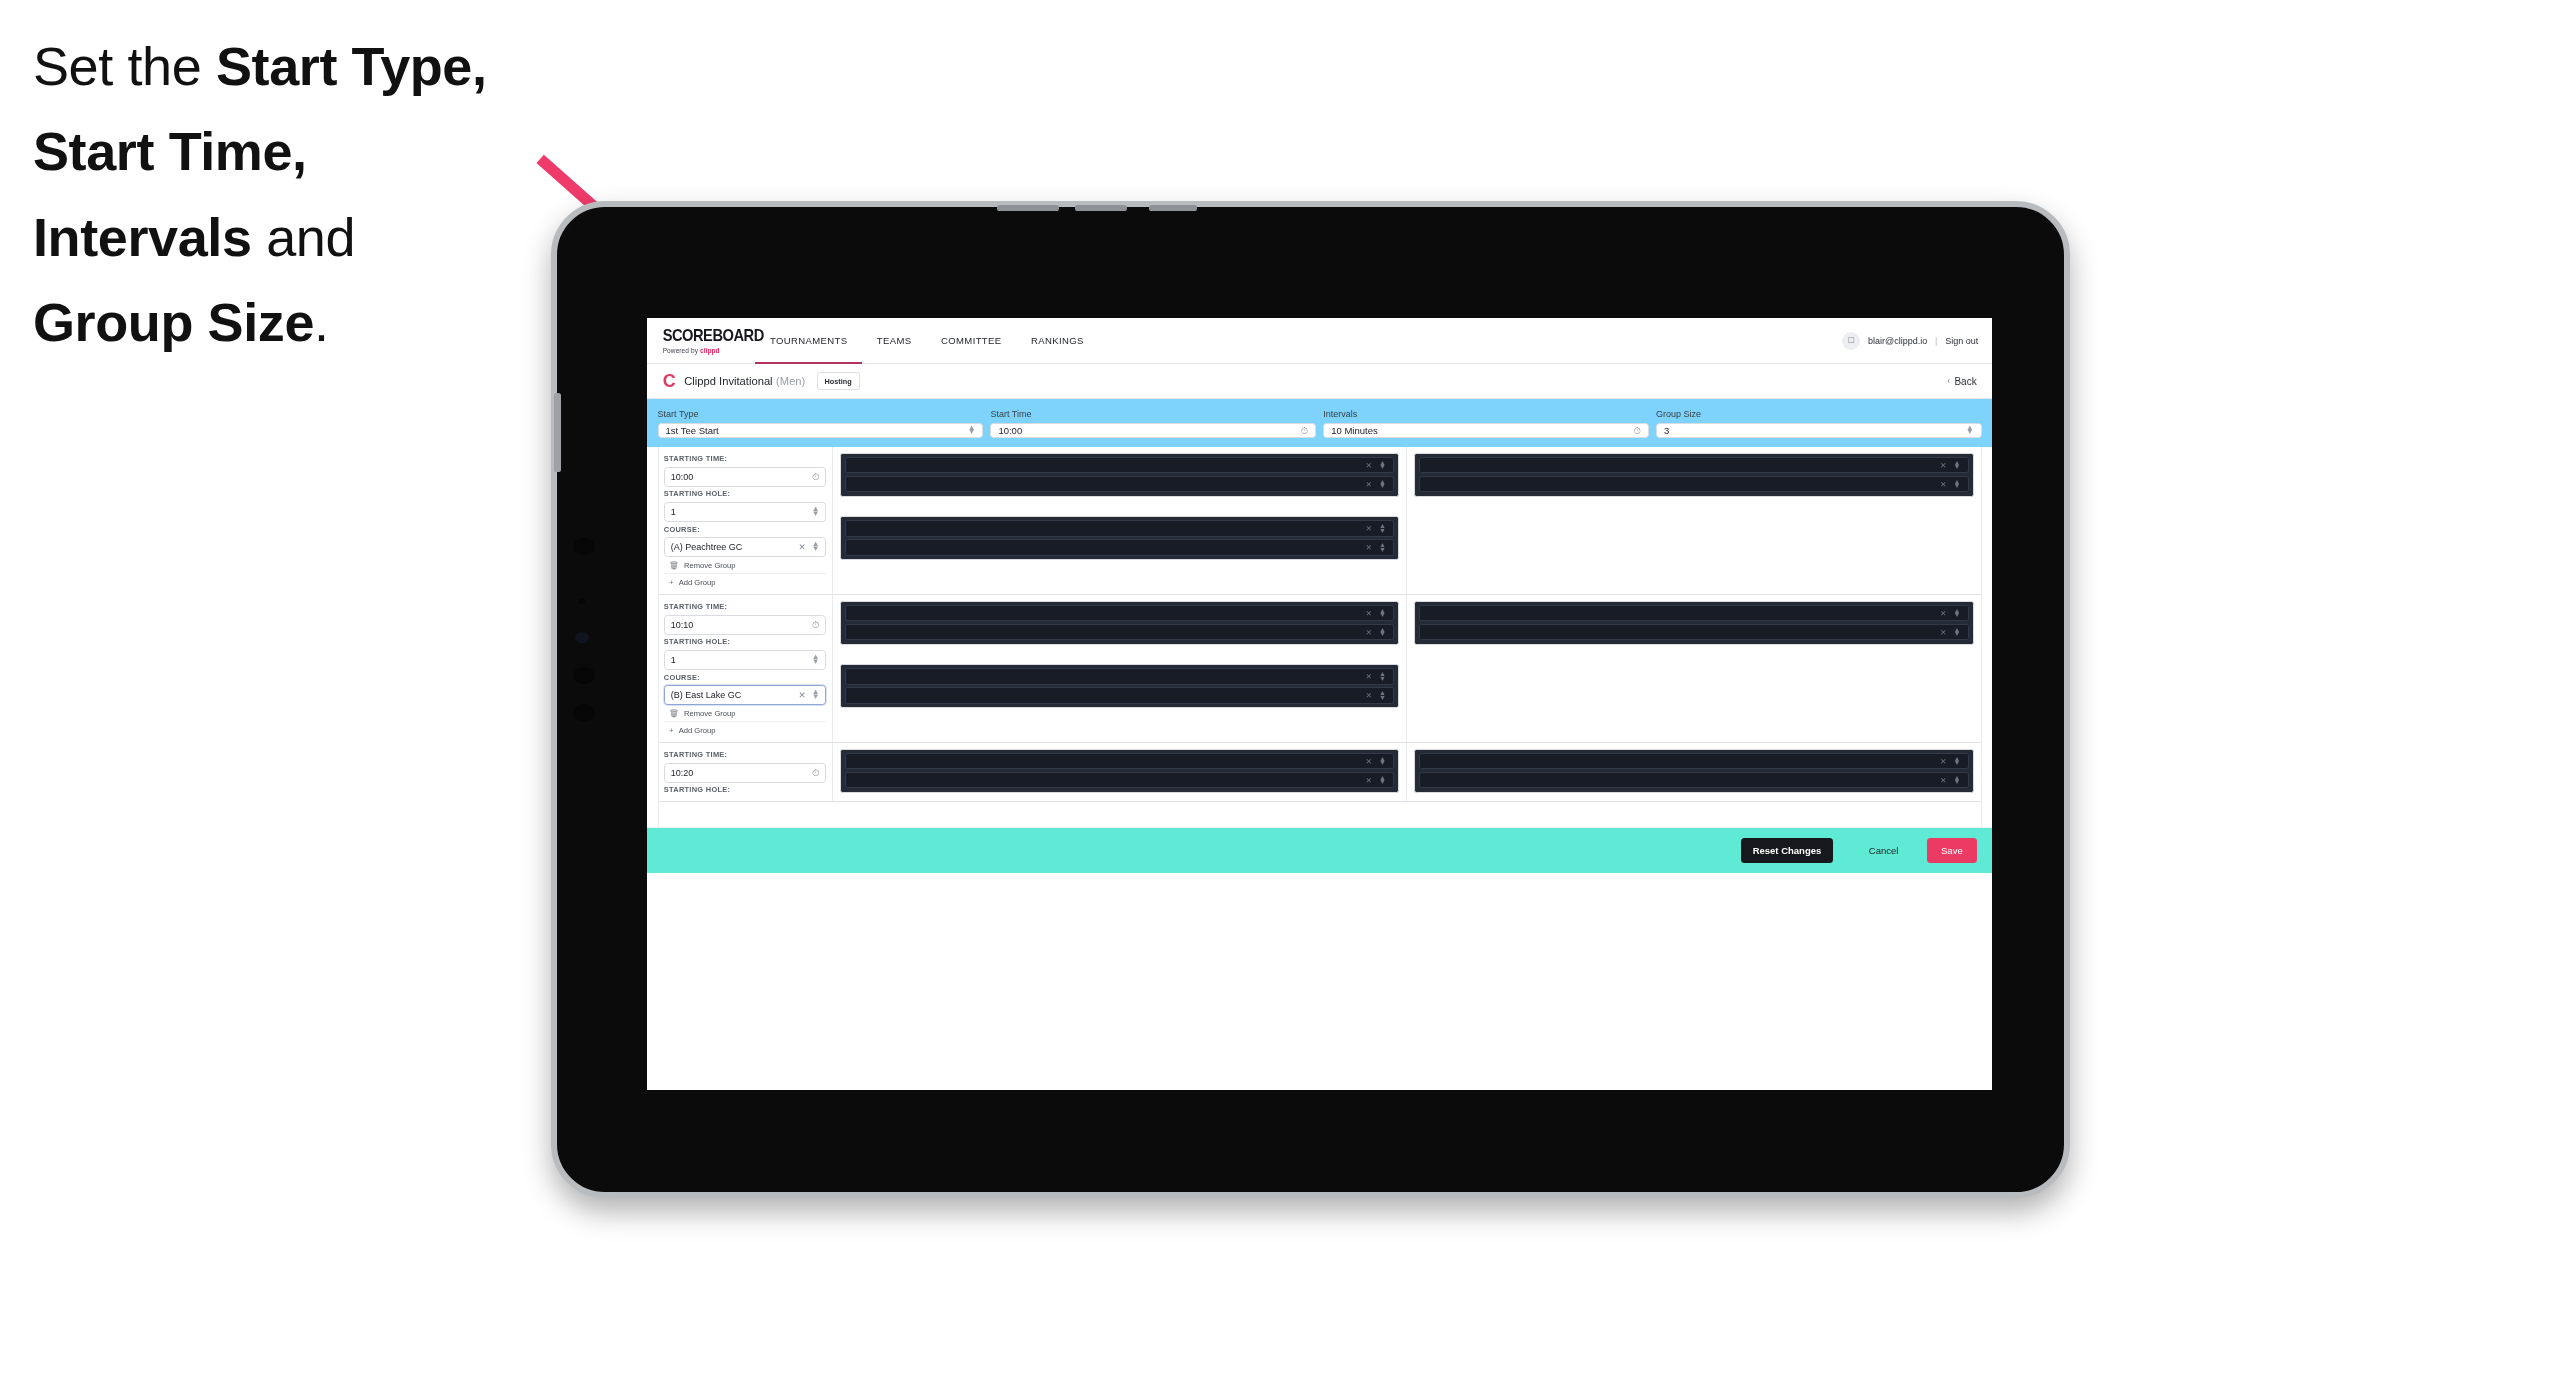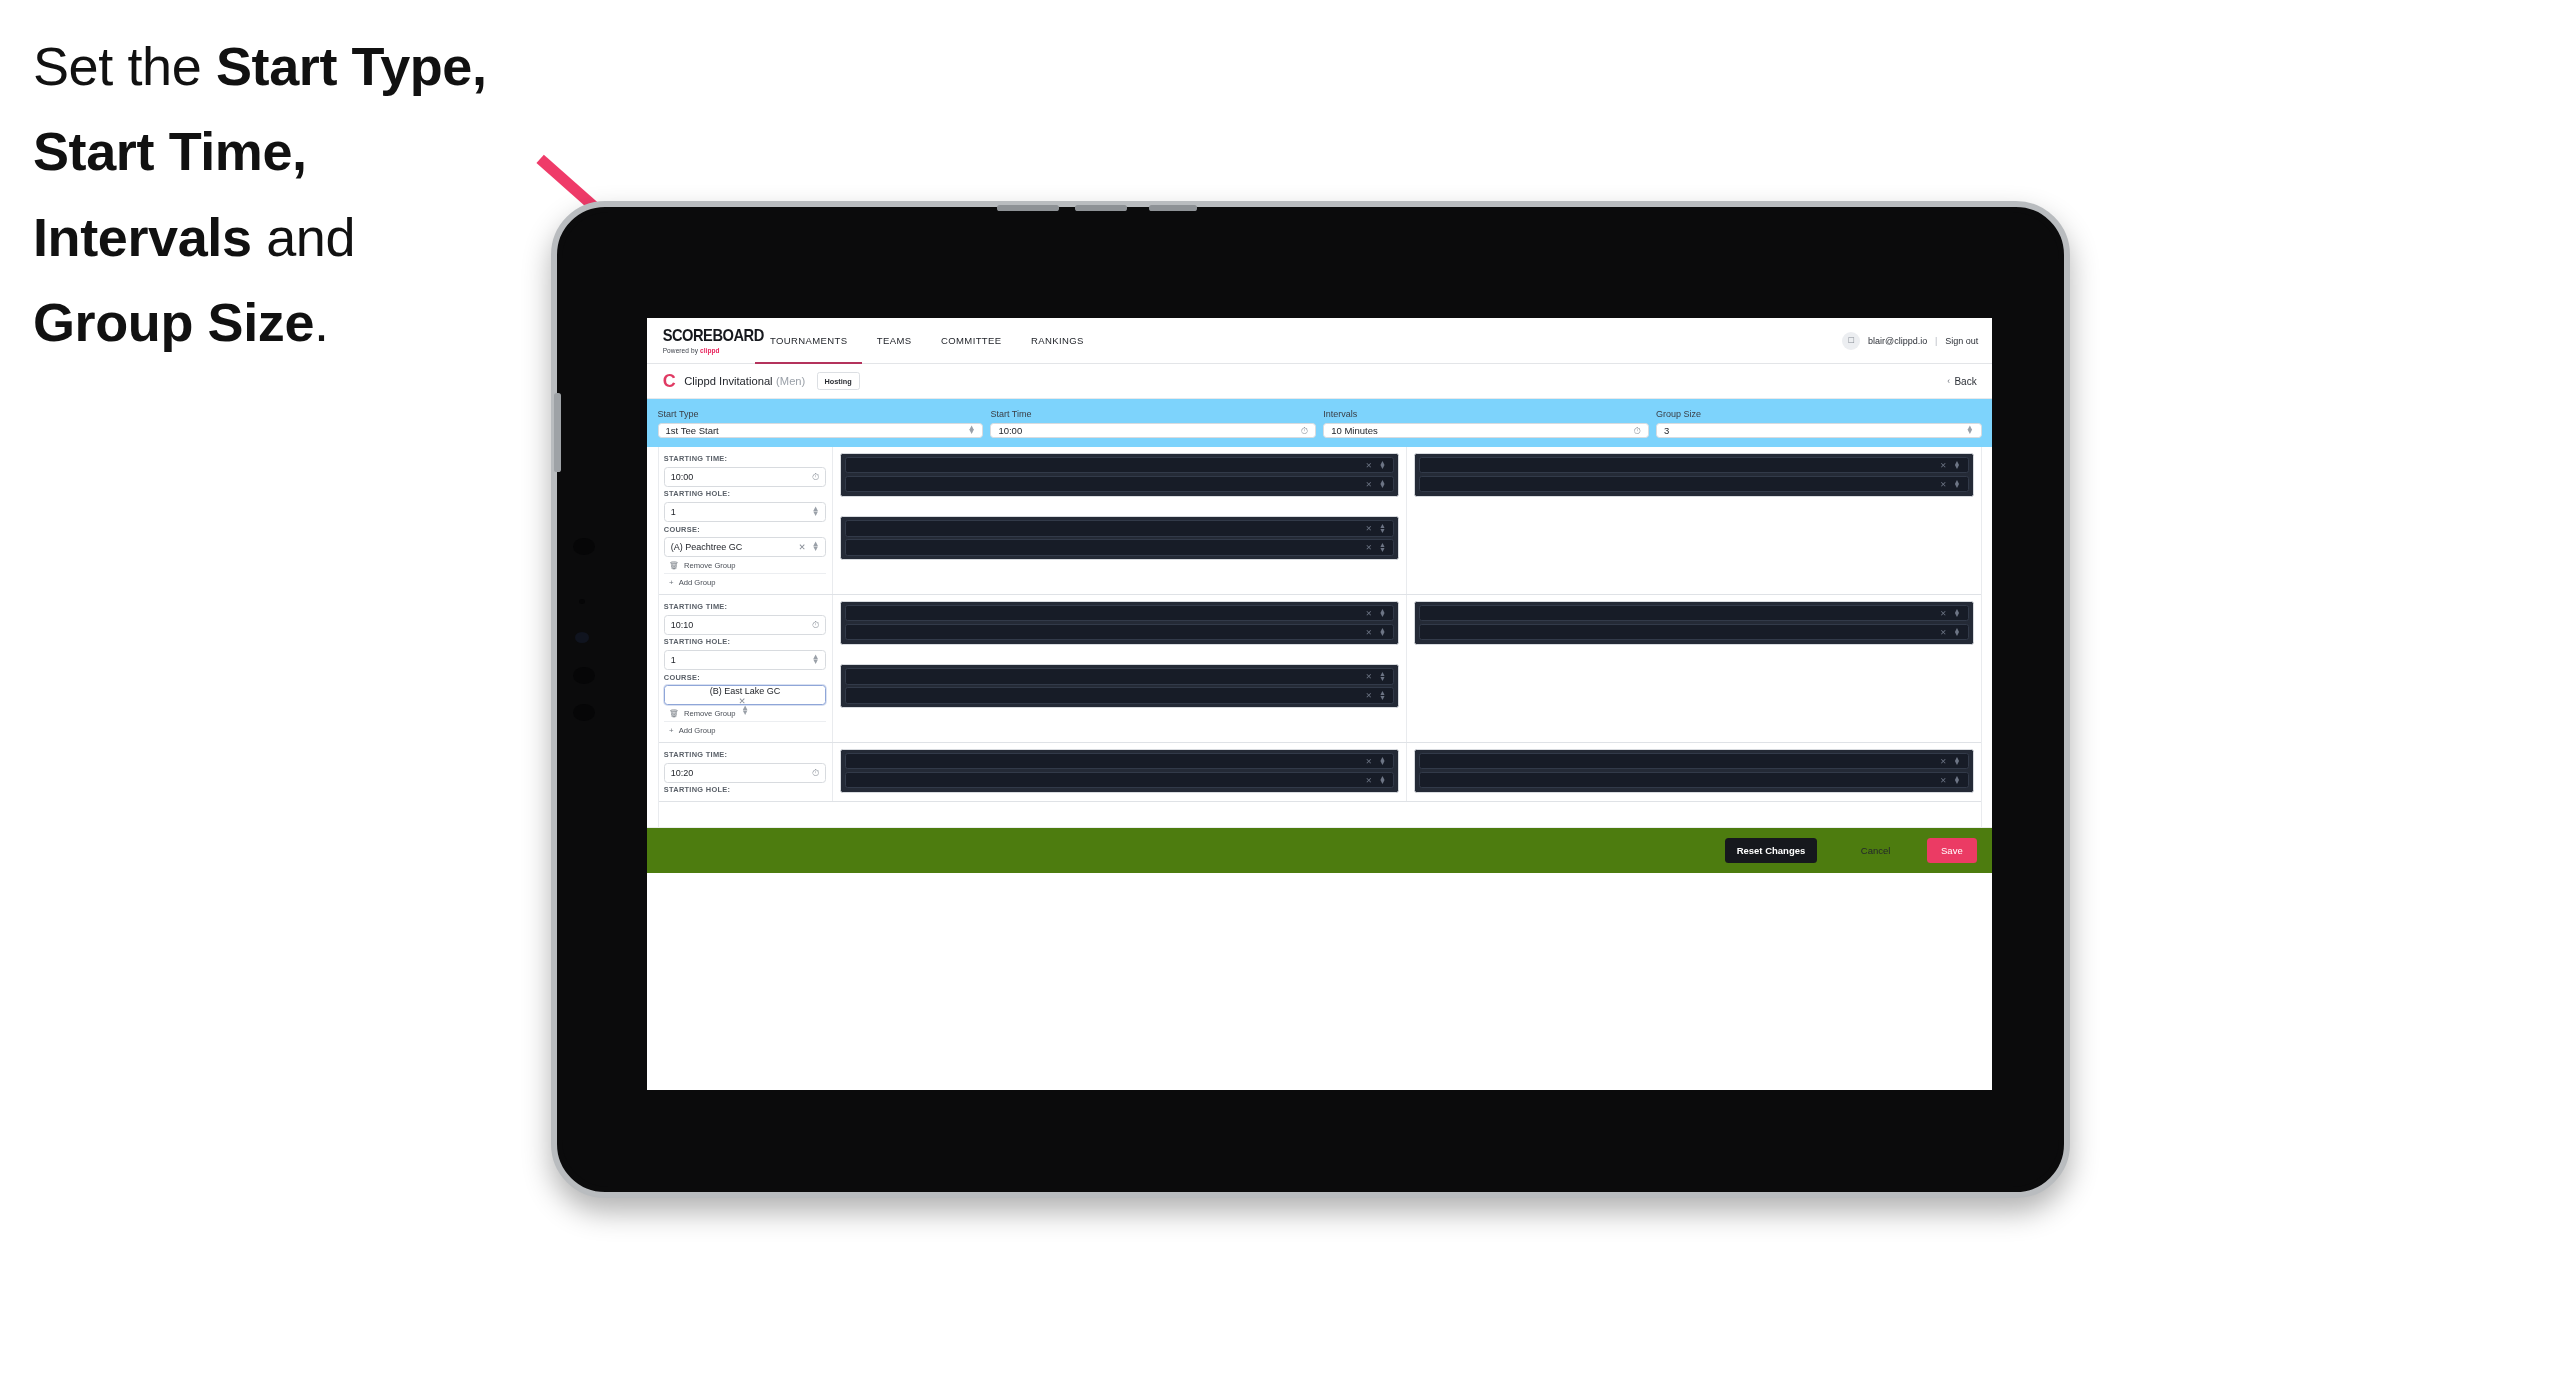--- a/index.html
+++ b/index.html
@@ -213,21 +213,21 @@
   }
   .tee-input {
     width: 100%;
     height: 20px;
     border:0.9px solid #d8dbdf; border-radius:3.5px;
     background:#fff;
     display:flex; align-items:center; padding: 0 6px;
     font-size: 9px; color:#22252b;
     cursor:pointer;
   }
-  .tee-input.focused { border-color:#8fa6d8; box-shadow: 0 0 0 0.9px rgba(143,166,216,.35); flex-direction: column; }
+  .tee-input.focused { border-color:#8fa6d8; box-shadow: 0 0 0 0.9px rgba(143,166,216,.35); }
   .tee-input .val { flex:1; }
   .tee-input .x { color:#8a9099; font-size:8.6px; margin-right:6px; }
   .group-action {
     width: 100%;
     display:flex; align-items:center; gap:5.2px;
     font-size: 7.6px; color:#4a4f57;
     padding: 3.5px 1.7px 3.5px 5.2px;
     border-bottom: 0.9px solid #eceef1;
     cursor:pointer;
   }
@@ -256,23 +256,23 @@
     gap: 7px;
     padding-right: 7px;
   }
   .player-row:last-child { margin-bottom: 0; }
   .pr-x { color:#6d7585; font-size: 7.8px; }
   .pr-sp { display:flex; flex-direction:column; line-height:.6; color:#6d7585; font-size:7px; }
 
   
   #footer {
     height: 46px;
-    background:#4d7c0f;
+    background:#5eead4;
     display:flex; align-items:center; justify-content:flex-end;
-    gap: 16px;
+    gap: 8px;
     padding-right: 15.5px;
     border-top: 0.9px solid #eceef0;
   }
   #reset-btn {
     background:#16181d; color:#fff;
     font-size: 9.5px; font-weight:700;
     padding: 7px 12px; border-radius:3.5px; border:none;
     cursor:pointer;
     font-family: "Liberation Sans", sans-serif;
   }

